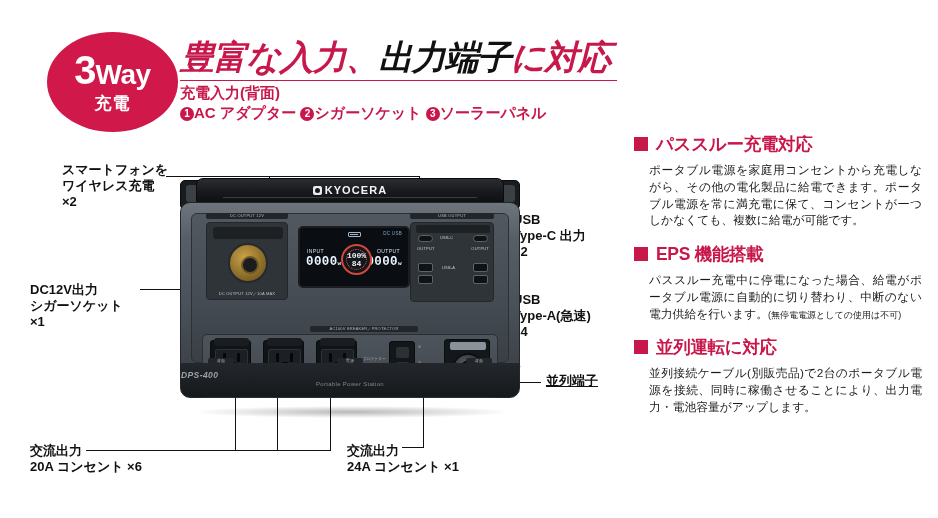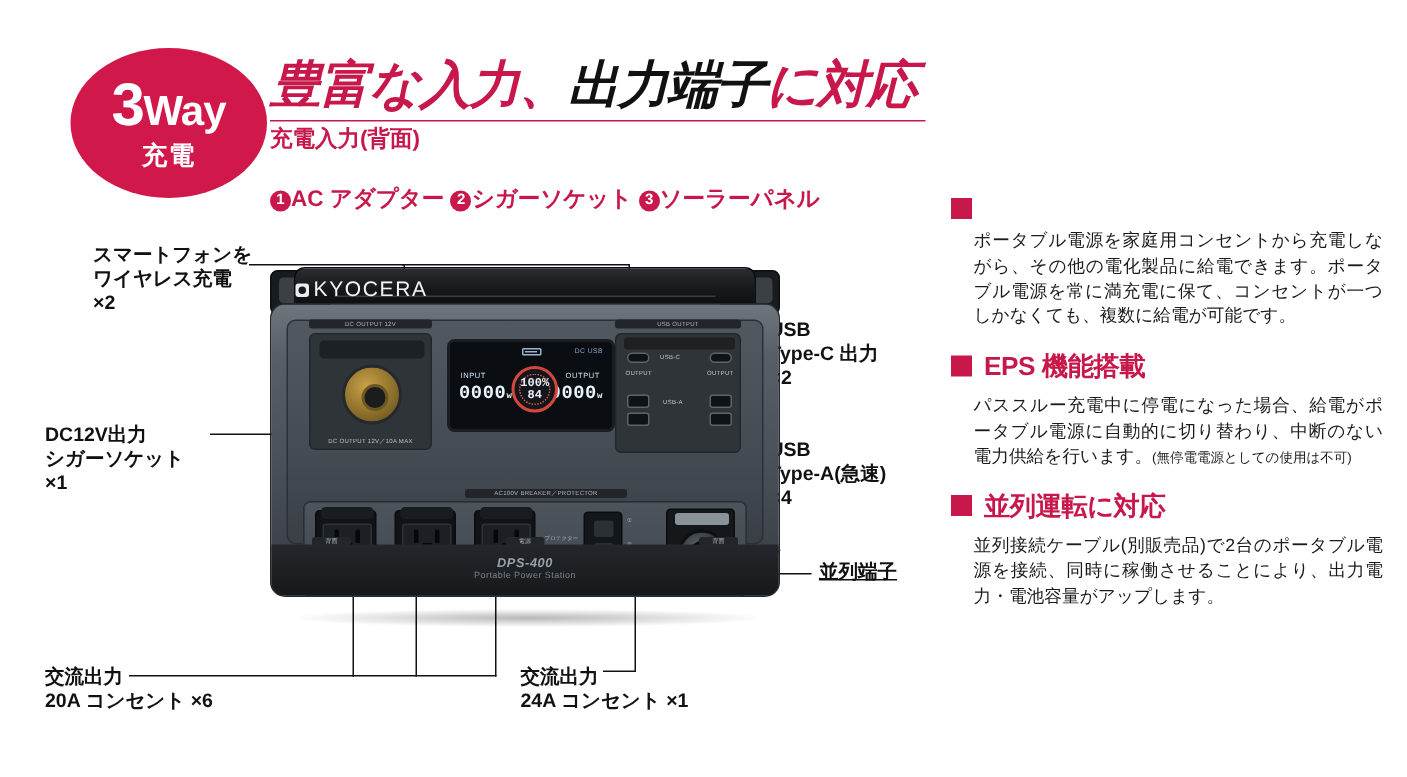--- a/index.html
+++ b/index.html
@@ -35,21 +35,21 @@
   
   .headline-block { position: absolute; left: 180px; top: 38px; width: 440px; }
   .headline {
     font-size: 34px; font-weight: bold; line-height: 1.12;
     letter-spacing: -1px; white-space: nowrap; font-style: italic;
   }
   .hl-red { color: #c8174a; }
   .hl-blk { color: #111111; }
   .hl-rule { border-top: 1.6px solid #c8174a; margin: 4px 0 3px; width: 437px; }
   .sub-line1 { color: #c8174a; font-size: 15px; font-weight: bold; letter-spacing: 0px; line-height: 1.25; }
-  .sub-line2 { color: #c8174a; font-size: 15px; font-weight: bold; letter-spacing: 0px; line-height: 1.3; white-space: nowrap; margin-top: 20px; }
+  .sub-line2 { color: #c8174a; font-size: 15px; font-weight: bold; letter-spacing: 0px; line-height: 1.3; white-space: nowrap; }
   .circnum {
     display: inline-block;
     background: #c8174a; color: #fff;
     border-radius: 50%;
     width: 14px; height: 14px; line-height: 14px;
     text-align: center; font-size: 10px;
     vertical-align: 1px;
   }
 
   
@@ -67,22 +67,22 @@
     background: linear-gradient(180deg,#2a2d31 0%,#17191c 55%,#0d0f11 100%);
     border-radius: 7px 7px 3px 3px;
     border: 1px solid #0a0b0d;
   }
   .dev-handle::after {
     content:""; position:absolute; left: 26px; right: 26px; bottom: 5px; height:1px;
     background: rgba(200,210,220,0.22);
   }
   .kyocera {
     position: absolute; left: 0; right: 0; top: 5px;
-    color: #f2f4f6;
-    font-size: 14px; font-weight: normal; letter-spacing: 1.1px;
+    text-align: center; color: #f2f4f6;
+    font-size: 11px; font-weight: bold; letter-spacing: 1.1px;
   }
   .kyocera .kc-mark {
     display:inline-block; width:9px; height:9px; background:#e9ecef;
     border-radius:2px; margin-right:3px; vertical-align:-1px;
     position: relative;
   }
   .kyocera .kc-mark::after{
     content:""; position:absolute; left:2px; top:2px; width:5px; height:5px;
     background:#17191c; border-radius:50%;
   }
@@ -209,21 +209,21 @@
   .tl-round i:nth-child(1){ left:6px; top:7px; width:8px; height:3px; transform:rotate(-30deg); }
   .tl-round i:nth-child(2){ right:6px; top:7px; width:8px; height:3px; transform:rotate(30deg); }
   .tl-round i:nth-child(3){ left:50%; margin-left:-1.5px; bottom:6px; width:3px; height:8px; }
   .micro { position:absolute; color:#aeb6bd; font-size:3.6px; letter-spacing:.1px; }
 
   .dev-foot {
     position: absolute; left: 0; right: 0; bottom: 0; height: 34px;
     background: linear-gradient(180deg,#23272b 0%,#16191c 100%);
     border-radius: 0 0 9px 9px;
   }
-  .model { position:absolute; left:0; right:0; top:7px; text-align:center; color:#9aa2aa; font-size:8.5px; font-style:italic; font-weight:bold; letter-spacing:.4px;}
+  .model { position:absolute; left:0; right:0; top:7px; color:#9aa2aa; font-size:8.5px; font-style:italic; font-weight:bold; letter-spacing:.4px;}
   .model-sub { position:absolute; left:0; right:0; top:18px; text-align:center; color:#7c848c; font-size:6px; letter-spacing:.3px;}
 
   .shadow {
     position:absolute; left:196px; top:406px; width:312px; height:12px;
     background: radial-gradient(ellipse at center, rgba(0,0,0,0.28) 0%, rgba(0,0,0,0) 72%);
     z-index:1;
   }
 
   
   .rcol { position: absolute; left: 634px; top: 132px; width: 288px; }
@@ -472,20 +472,21 @@
         <div class="model-sub">Portable Power Station</div>
       </div>
     </div>
   </div>
 
   <div class="rcol">
 
     <div class="feat">
       <div class="feat-head">
         <span class="sq"></span>
+        <span>パススルー充電対応</span>
       </div>
       <div class="feat-body">ポータブル電源を家庭用コンセントから充電しながら、その他の電化製品に給電できます。ポータブル電源を常に満充電に保て、コンセントが一つしかなくても、複数に給電が可能です。</div>
     </div>
 
     <div class="feat">
       <div class="feat-head">
         <span class="sq"></span>
         <span>EPS 機能搭載</span>
       </div>
       <div class="feat-body"><span>パススルー充電中に停電になった場合、給電がポータブル電源に自動的に切り替わり、中断のない電力供給を行います。</span><span class="feat-note">(無停電電源としての使用は不可)</span></div>

